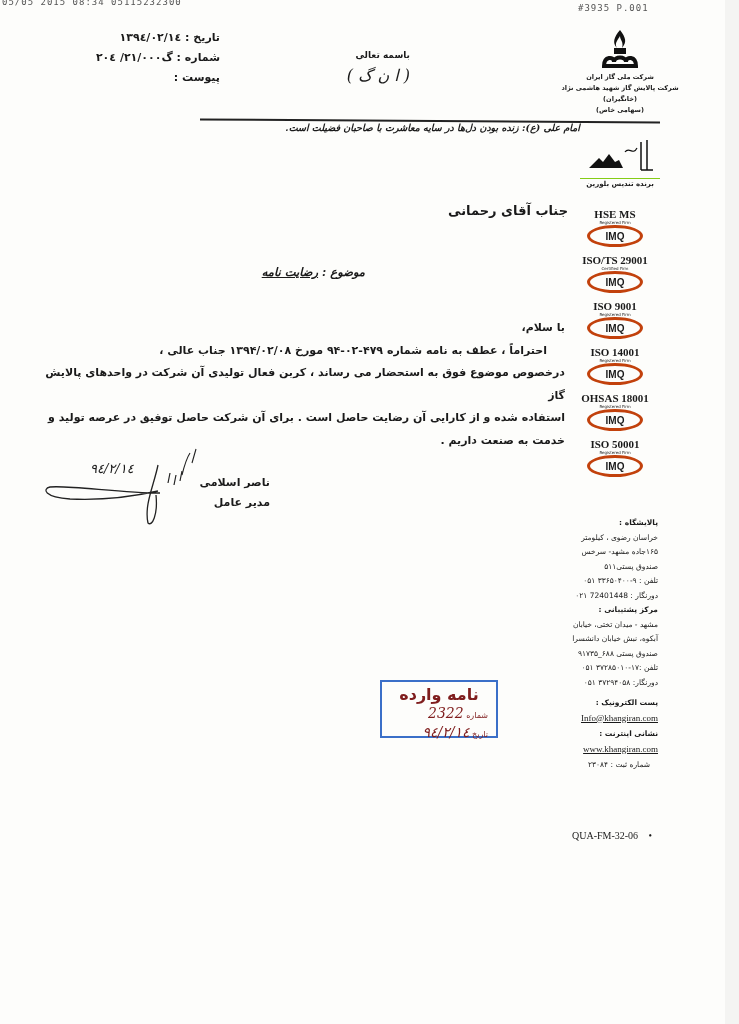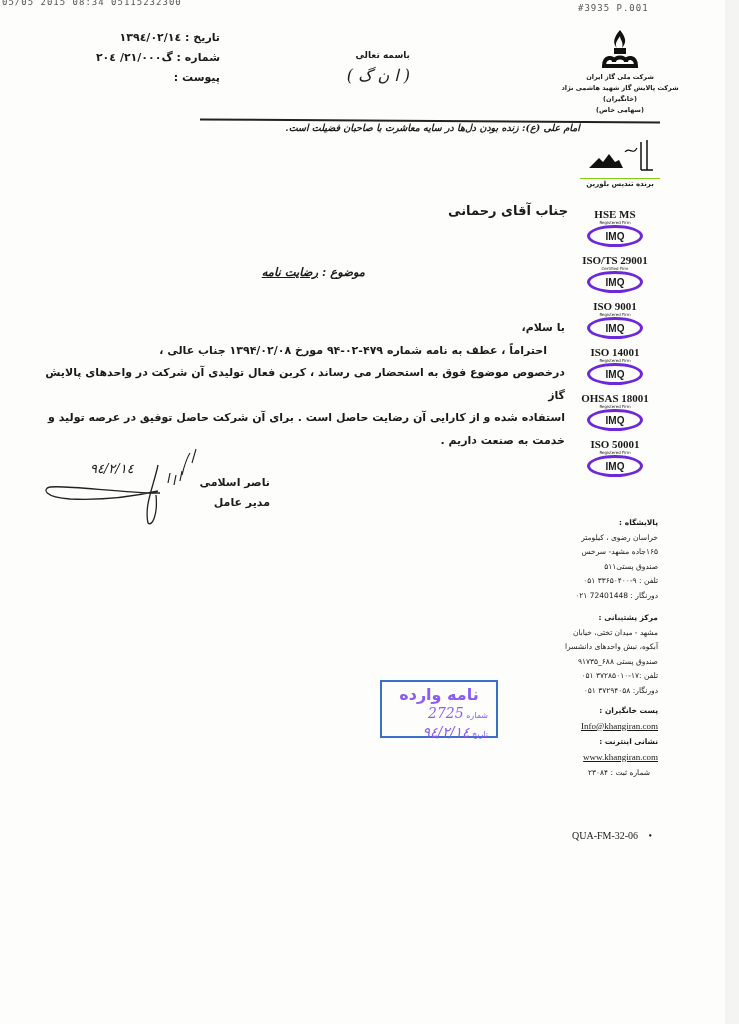--- a/index.html
+++ b/index.html
@@ -15,27 +15,27 @@
   .recipient { font-size:13px; font-weight:bold; line-height:26px; }
   .subject { font-family:"DejaVu Serif", serif; font-style:italic; font-weight:bold; font-size:11.5px; }
   .subject .val { text-decoration:underline; }
   .body-text { font-size:11px; line-height:22.5px; width:520px; }
   .body-text p { margin:0; }
   .indent { padding-right:18px; }
   .sig { font-size:11px; font-weight:bold; line-height:20px; }
   .cert { width:70px; text-align:center; margin-bottom:7px; }
   .cert-title { font-family:"Liberation Serif", serif; font-weight:bold; font-size:11px; line-height:12px; }
   .cert-sub { font-size:4px; line-height:5px; }
-  .imq { margin:0 auto; width:56px; height:22px; border:3px solid #6d28d9; border-radius:50%; box-sizing:border-box;
+  .imq { margin:0 auto; width:56px; height:22px; border:3px solid #c2410c; border-radius:50%; box-sizing:border-box;
          display:flex; align-items:center; justify-content:center; font-family:"Liberation Sans", sans-serif;
          font-weight:bold; font-size:10px; }
   .contact { font-size:7.5px; line-height:14.5px; width:120px; }
   .contact .hd { font-weight:bold; }
   .link { font-family:"Liberation Serif", serif; font-size:9px; text-decoration:underline; direction:ltr; text-align:right; }
-  .stamp { border:2px solid #3b6fc8; color:#8b5cf6; padding:3px 8px; width:118px; height:58px; box-sizing:border-box; }
+  .stamp { border:2px solid #3b6fc8; color:#7f1d1d; padding:3px 8px; width:118px; height:58px; box-sizing:border-box; }
   .stamp .t { font-size:16px; font-weight:bold; line-height:20px; }
   .stamp .r { font-size:8px; line-height:16px; }
   .stamp .hw { font-family:"DejaVu Serif", serif; font-style:italic; font-size:14px; }
   .hand { font-family:"DejaVu Serif", serif; font-style:italic; }
 </style>
 </head>
 <body>
 
 <div class="abs fax" style="left:2px; top:-3px;">05/05 2015  08:34 05115232300</div>
 <div class="abs fax" style="left:578px; top:3px;">#3935 P.001</div>
@@ -139,41 +139,41 @@
   </div>
 </div>
 
 <div class="abs rtl contact" style="left:538px; top:516px;">
   <div class="hd">پالایشگاه :</div>
   <div>خراسان رضوی ، کیلومتر</div>
   <div>۱۶۵جاده مشهد- سرخس</div>
   <div>صندوق پستی۵۱۱</div>
   <div>تلفن : ۹-۳۳۶۵۰۴۰۰ ۰۵۱</div>
   <div>دورنگار : 72401448 ۰۲۱</div>
-  <div class="hd" style="margin-top:8px;">مرکز پشتیبانی :</div>
+  <div class="hd" style="margin-top:0;">مرکز پشتیبانی :</div>
   <div>مشهد - میدان تختی، خیابان</div>
-  <div>آبکوه، نبش واحدهای دانشسرا</div>
+  <div>آبکوه، نبش خیابان دانشسرا</div>
   <div>صندوق پستی ۶۸۸_۹۱۷۳۵</div>
   <div>تلفن :۱۷-۳۷۲۸۵۰۱۰ ۰۵۱</div>
   <div>دورنگار: ۳۷۲۹۴۰۵۸ ۰۵۱</div>
-  <div class="hd" style="margin-top:6px;">پست خانگیران :</div>
+  <div class="hd" style="margin-top:6px;">پست الکترونیک :</div>
   <div class="link">Info@khangiran.com</div>
   <div class="hd" style="margin-top:2px;">نشانی اینترنت :</div>
   <div class="link">www.khangiran.com</div>
   <div style="margin-top:2px; padding-right:8px;">
     <span>شماره ثبت :</span>
     <span>۲۳۰۸۴</span>
   </div>
 </div>
 
 <div class="abs rtl stamp" style="left:380px; top:680px;">
   <div class="t" style="text-align:center;">نامه وارده</div>
   <div class="r">
     <span>شماره</span>
-    <span class="hw">2725</span>
+    <span class="hw">2322</span>
   </div>
   <div class="r">
     <span>تاریخ</span>
     <span class="hw">۹٤/۲/۱٤</span>
   </div>
 </div>
 
 <div class="abs" style="left:572px; top:830px; font-family:'Liberation Serif', serif; font-size:10px;">
   <span>QUA-FM-32-06</span>
   <span style="margin-left:8px;">•</span>

